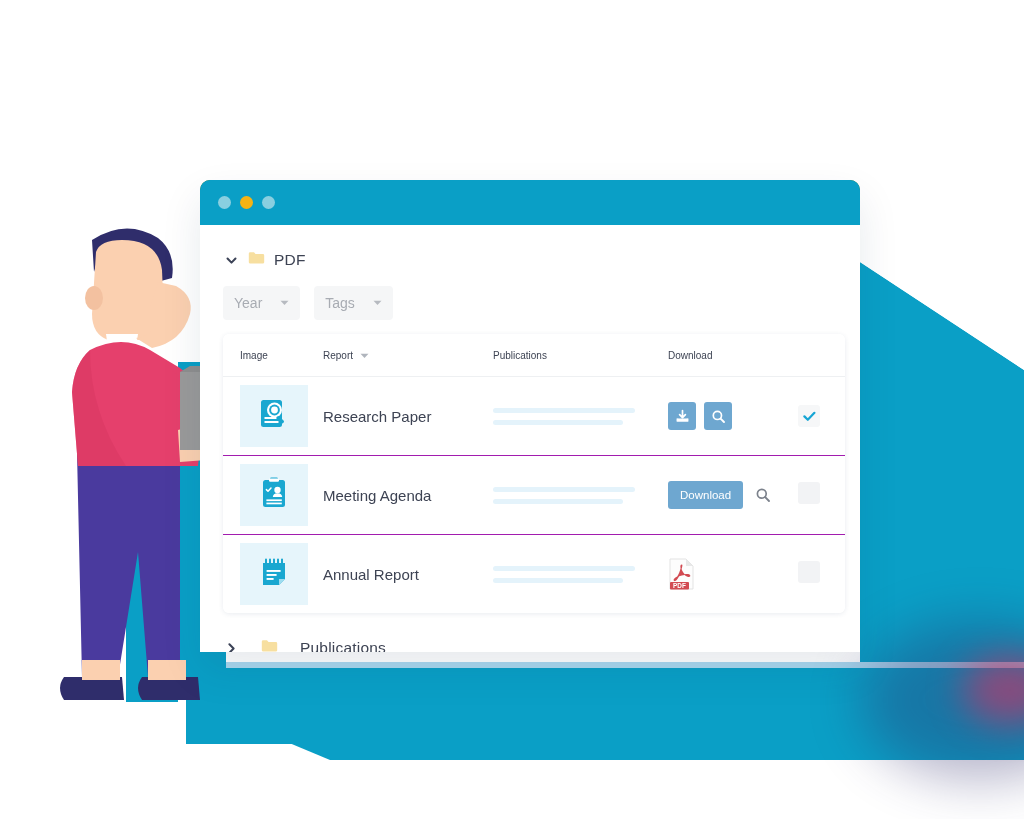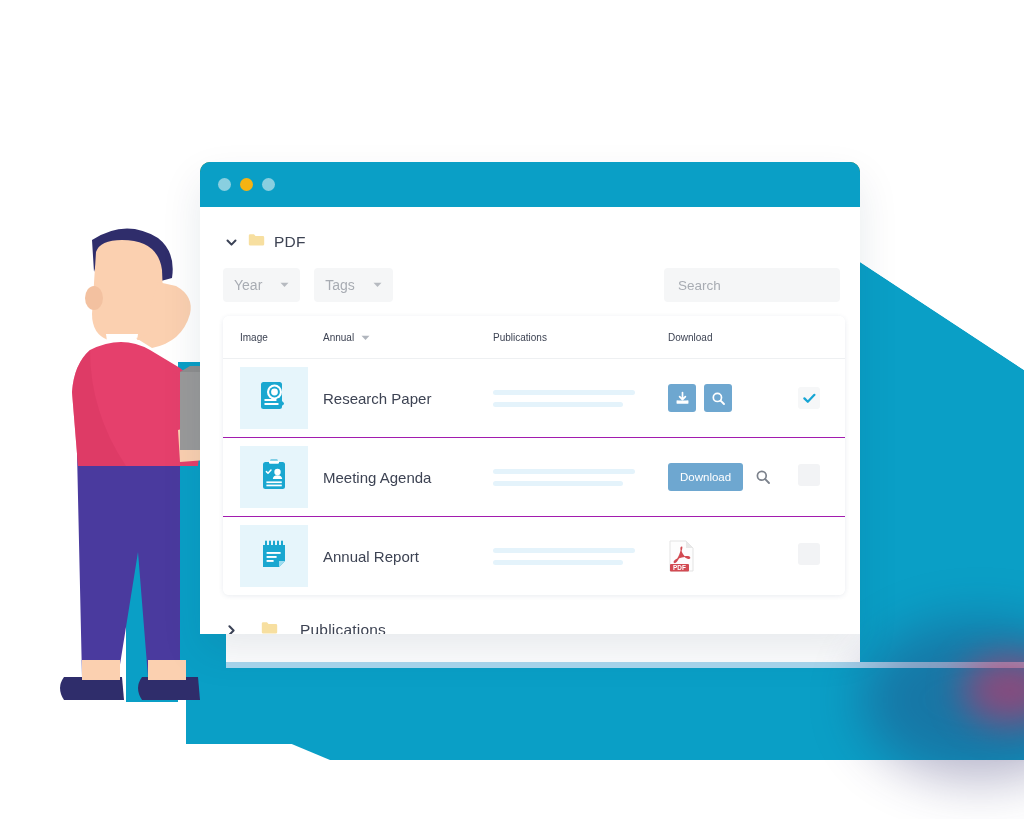--- a/index.html
+++ b/index.html
@@ -29,21 +29,21 @@
     top: 222px;
     width: 230px;
     height: 520px;
     z-index: 3;
   }
 
   
   #window-card {
     position: absolute;
     left: 200px;
-    top: 162px;
+    top: 180px;
     width: 660px;
     height: 472px;
     background: #4d7c0f;
     border-radius: 10px 10px 0 0;
     z-index: 4;
     overflow: hidden;
     box-shadow: 0 18px 40px rgba(20, 50, 80, 0.10);
   }
 
   #title-bar {
@@ -356,31 +356,28 @@
 
       <div class="select-box">
         <span class="select-label">Tags</span>
         <span class="caret">
           <svg width="9" height="6" viewBox="0 0 9 6">
             <path d="M0.5 0.8 L4.5 5 L8.5 0.8 Z" fill="#b6bac0"></path>
           </svg>
         </span>
       </div>
 
-      <div id="search-box">
-        <input id="search-input" type="text" placeholder="Search" style="">
-      </div>
     </div>
 
     <div id="table-card">
 
       <div class="thead">
         <div class="th col-image">Image</div>
         <div class="th col-title">
-          <span>Annual</span>
+          <span>Report</span>
           <span>
             <svg width="9" height="6" viewBox="0 0 9 6">
               <path d="M0.5 0.8 L4.5 5 L8.5 0.8 Z" fill="#b0b5bd"></path>
             </svg>
           </span>
         </div>
         <div class="th col-desc">Publications</div>
         <div class="th col-dl">Download</div>
         <div class="th col-check"></div>
       </div>

